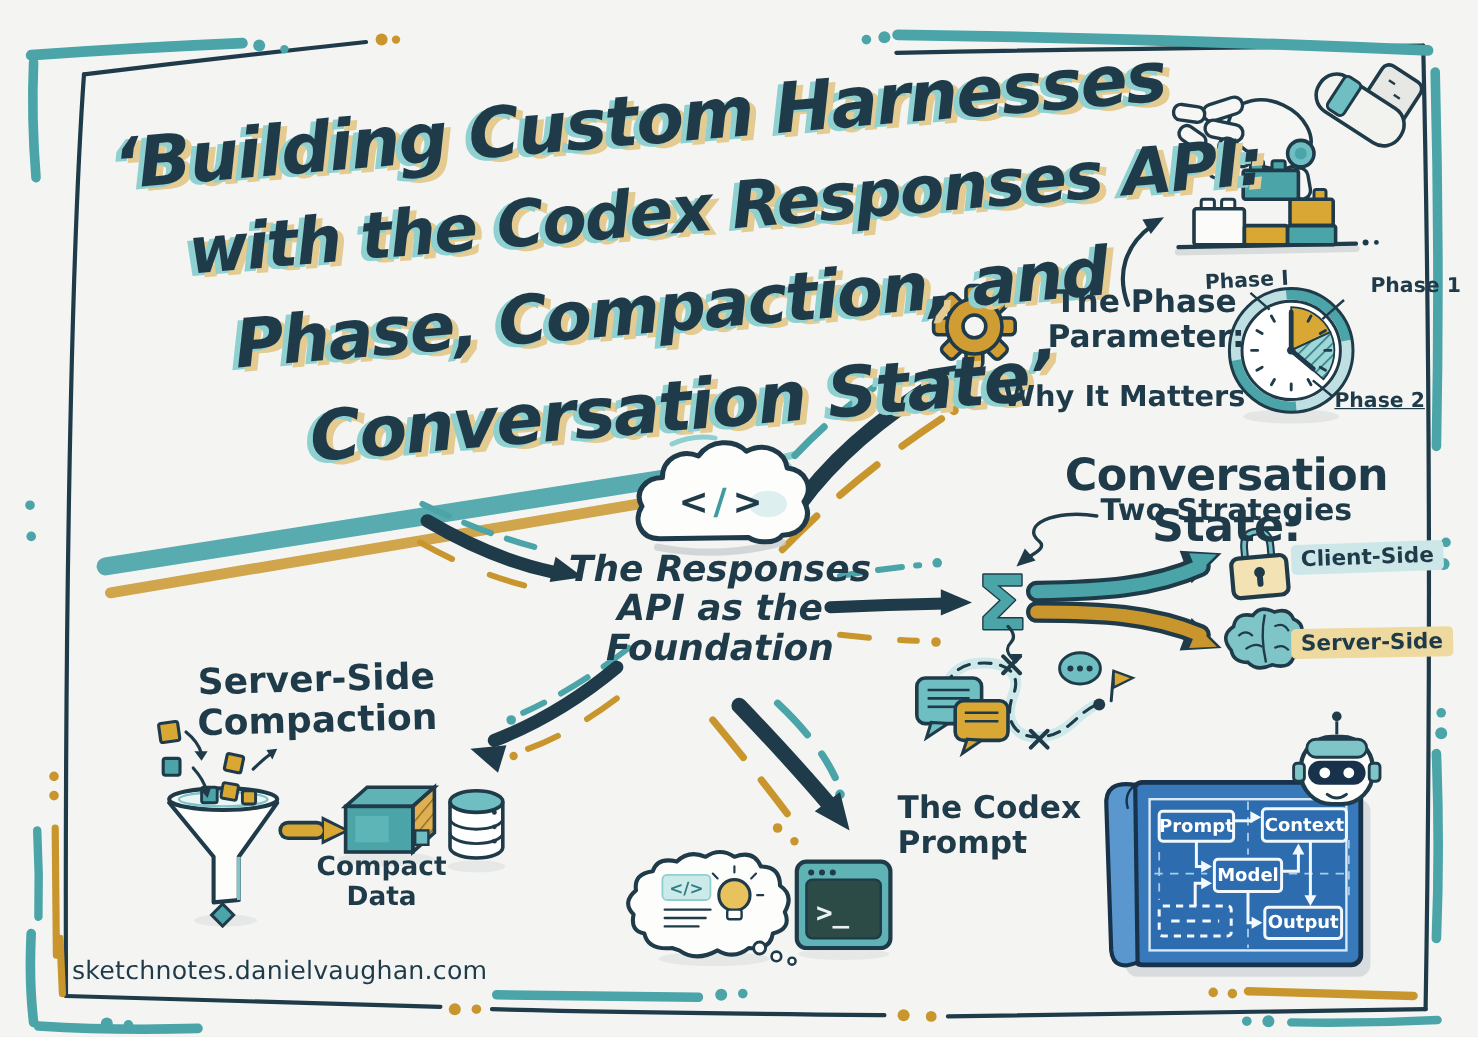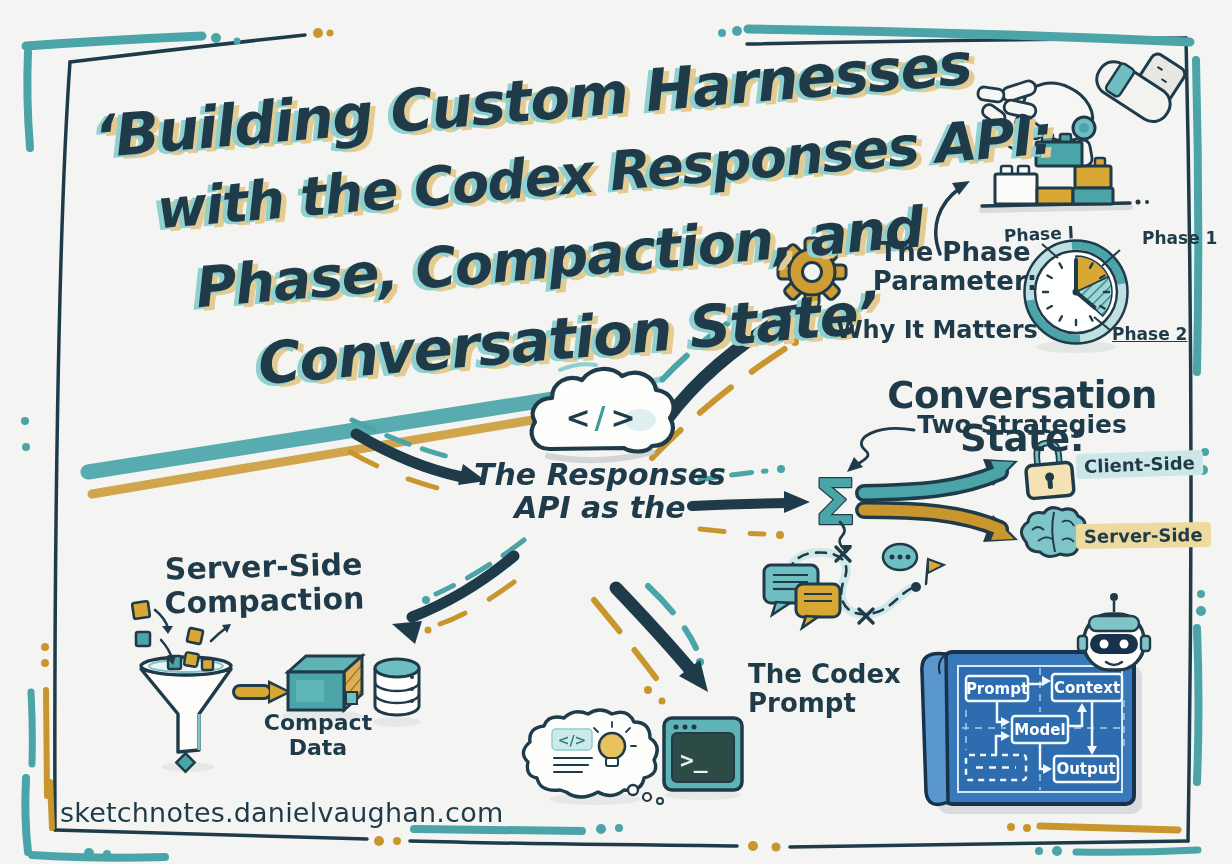--- a/index.html
+++ b/index.html
@@ -22,21 +22,21 @@
   .clock-lbl{font-size:17px;font-weight:bold;white-space:nowrap;}
   .conv-head{left:874px;top:374px;width:296px;font-size:37px;letter-spacing:-0.5px;}
   .conv-sub{left:874px;top:410px;width:296px;font-size:25px;}
   .badge{font-size:18px;font-weight:bold;padding:2px 8px;border-radius:4px;white-space:nowrap;}
   .badge-client{left:1076px;top:452px;background:#cde7e8;transform:rotate(-2deg);}
   .badge-server{left:1076px;top:523px;background:#eeda9f;transform:rotate(-1deg);}
   .foundation{left:466px;top:458px;width:268px;font-size:30px;line-height:1.1;font-style:italic;}
   .compact-head{left:144px;top:550px;width:240px;font-size:30px;line-height:1.12;transform:rotate(-1.5deg);}
   .compact-data{left:262px;top:710px;width:112px;font-size:22px;line-height:1.15;text-align:center;}
   .codex{left:748px;top:660px;width:220px;font-size:26px;line-height:1.13;}
-  .footer{left:60px;top:797px;font-size:27px;letter-spacing:0.2px;text-align:center;}
+  .footer{left:60px;top:797px;font-size:21px;letter-spacing:0.2px;text-align:center;}
 </style>
 </head>
 <body>
 
 <div class="canvas">
 
 <svg id="art" width="1232" height="864" viewBox="0 0 1232 864">
 <defs>
   <pattern id="hatch" width="7" height="7" patternUnits="userSpaceOnUse" patternTransform="rotate(45)">
     <rect width="7" height="7" fill="#9fd6d8"></rect>
@@ -506,20 +506,21 @@
 
 <div class="txt conv-head hand-b center">Conversation State:</div>
 <div class="txt conv-sub hand-b center">Two Strategies</div>
 
 <div class="txt badge badge-client">Client-Side</div>
 <div class="txt badge badge-server">Server-Side</div>
 
 <div class="txt foundation hand-b center">
   <div>The Responses</div>
   <div>API as the</div>
+  <div>Foundation</div>
 </div>
 
 <div class="txt compact-head hand-b center">
   <div>Server-Side</div>
   <div>Compaction</div>
 </div>
 
 <div class="txt compact-data hand-b center">
   <div>Compact</div>
   <div>Data</div>

